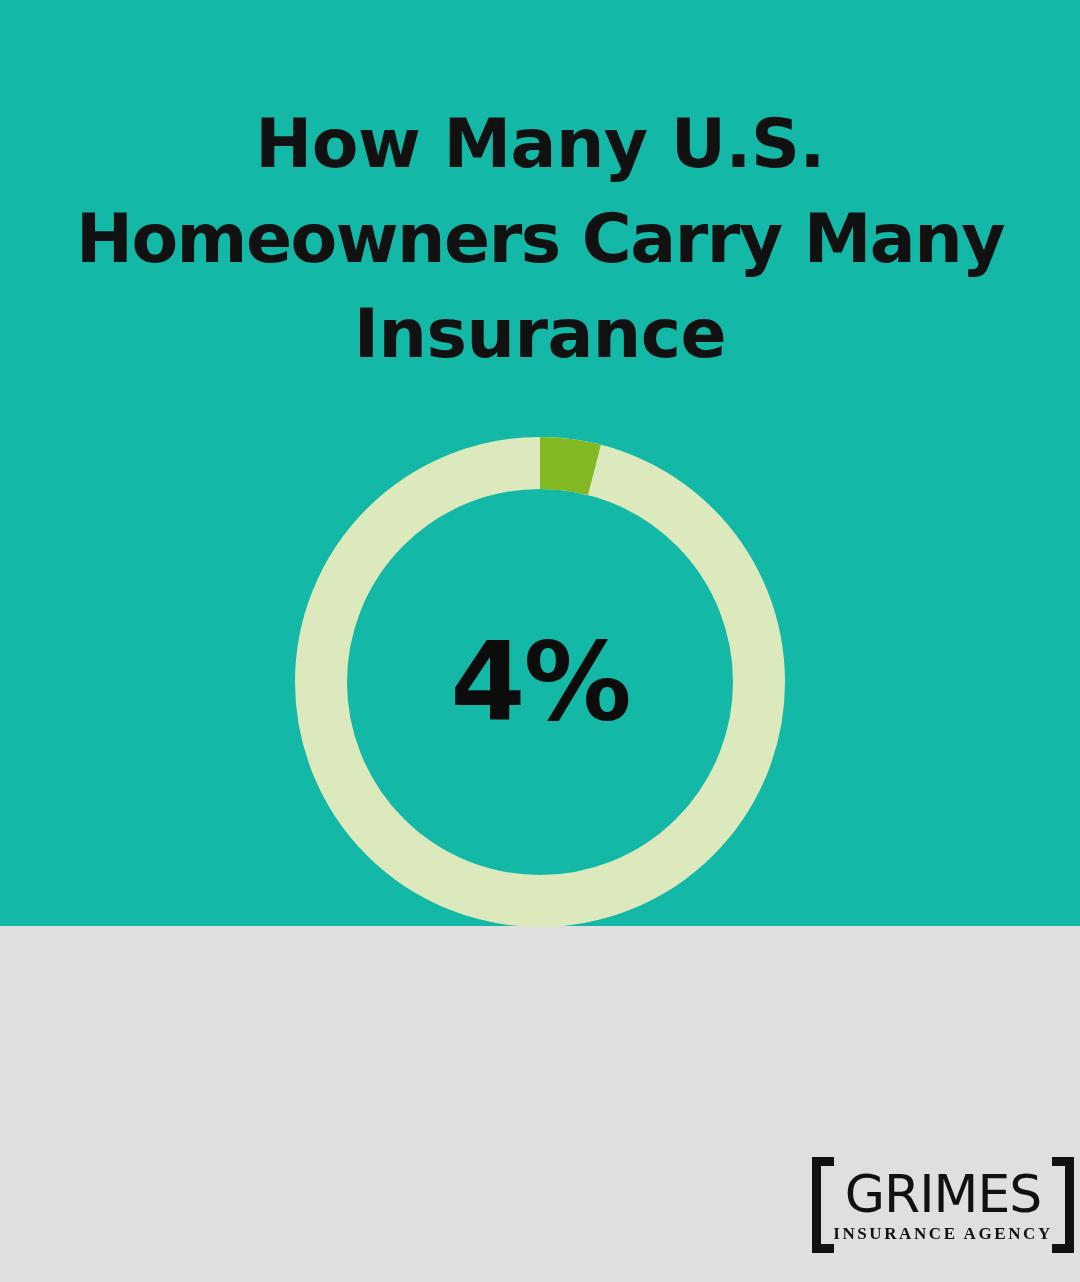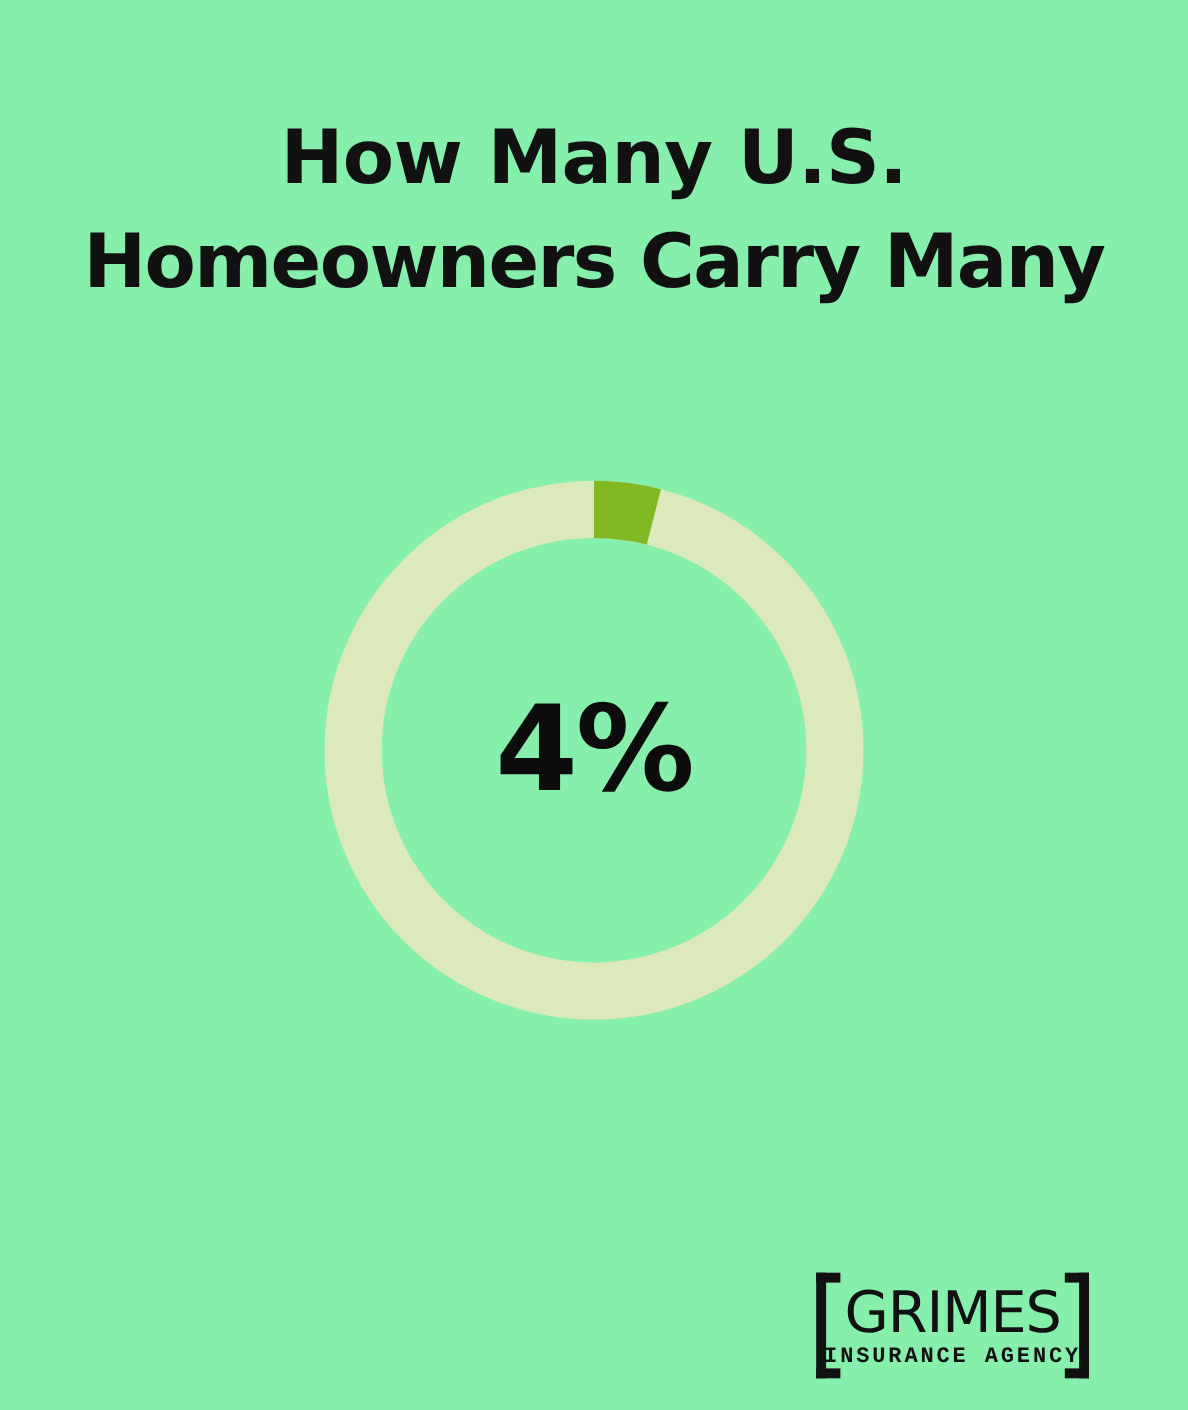--- a/index.html
+++ b/index.html
@@ -14,22 +14,22 @@
     font-family: "Liberation Sans", sans-serif;
     overflow: hidden;
     position: relative;
   }
 
   .infographic {
     position: absolute;
     left: 0;
     top: 0;
     width: 1080px;
-    height: 1282px;
-    background: #86efac;
+    height: 926px;
+    background: #14b8a6;
   }
 
   
   .title-block {
     position: absolute;
     left: 50px;
     top: 96px;
     width: 980px;
     text-align: center;
   }
@@ -93,24 +93,25 @@
     font-weight: normal;
     font-size: 41px;
     line-height: 60px;
     color: #33383c;
     letter-spacing: -0.2px;
   }
 
   
   .logo {
     position: absolute;
-    left: 742px;
+    left: 812px;
     top: 1157px;
     width: 248px;
     height: 96px;
+    padding-left: 14px;
   }
 
   .logo-bracket {
     position: absolute;
     top: 0;
     width: 22px;
     height: 96px;
     box-sizing: border-box;
     border-top: 9px solid #111111;
     border-bottom: 9px solid #111111;
@@ -142,38 +143,39 @@
     font-family: "DejaVu Sans", "Liberation Sans", sans-serif;
     font-weight: normal;
     font-size: 52px;
     line-height: 56px;
     color: #111111;
     letter-spacing: -1px;
     white-space: nowrap;
   }
 
   .logo-tagline {
-    font-family: Liberation Mono, monospace;
+    font-family: Liberation Serif, serif;
     font-weight: bold;
-    font-size: 20px;
+    font-size: 17px;
     line-height: 22px;
     color: #111111;
     letter-spacing: 2.6px;
     white-space: nowrap;
     margin-top: 1px;
   }
 </style>
 </head>
 <body>
 
 <div class="infographic">
 
   <div class="title-block">
     <span class="title-line">How Many U.S.</span>
     <span class="title-line wide">Homeowners Carry Many</span>
+    <span class="title-line">Insurance</span>
   </div>
 
   <div class="chart-wrap">
     <svg class="donut-svg" viewBox="0 0 490 490">
       <circle id="donut-track" cx="245" cy="245" r="219" fill="none" stroke="#dce9bc" stroke-width="52"></circle>
       <circle id="donut-value" cx="245" cy="245" r="219" fill="none" stroke="#82b821" stroke-width="52" transform="rotate(-90 245 245)" stroke-dasharray="55.040703290893184 1376.0175822723295" stroke-dashoffset="0"></circle>
     </svg>
     <div class="donut-center-label">4%</div>
   </div>
 

